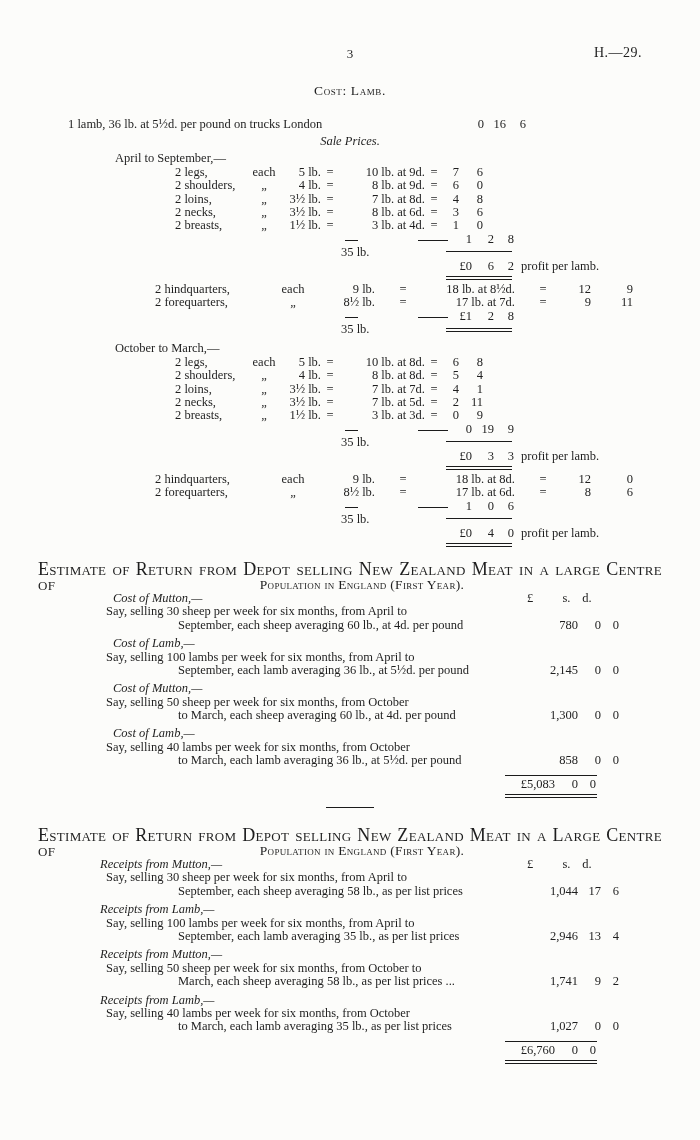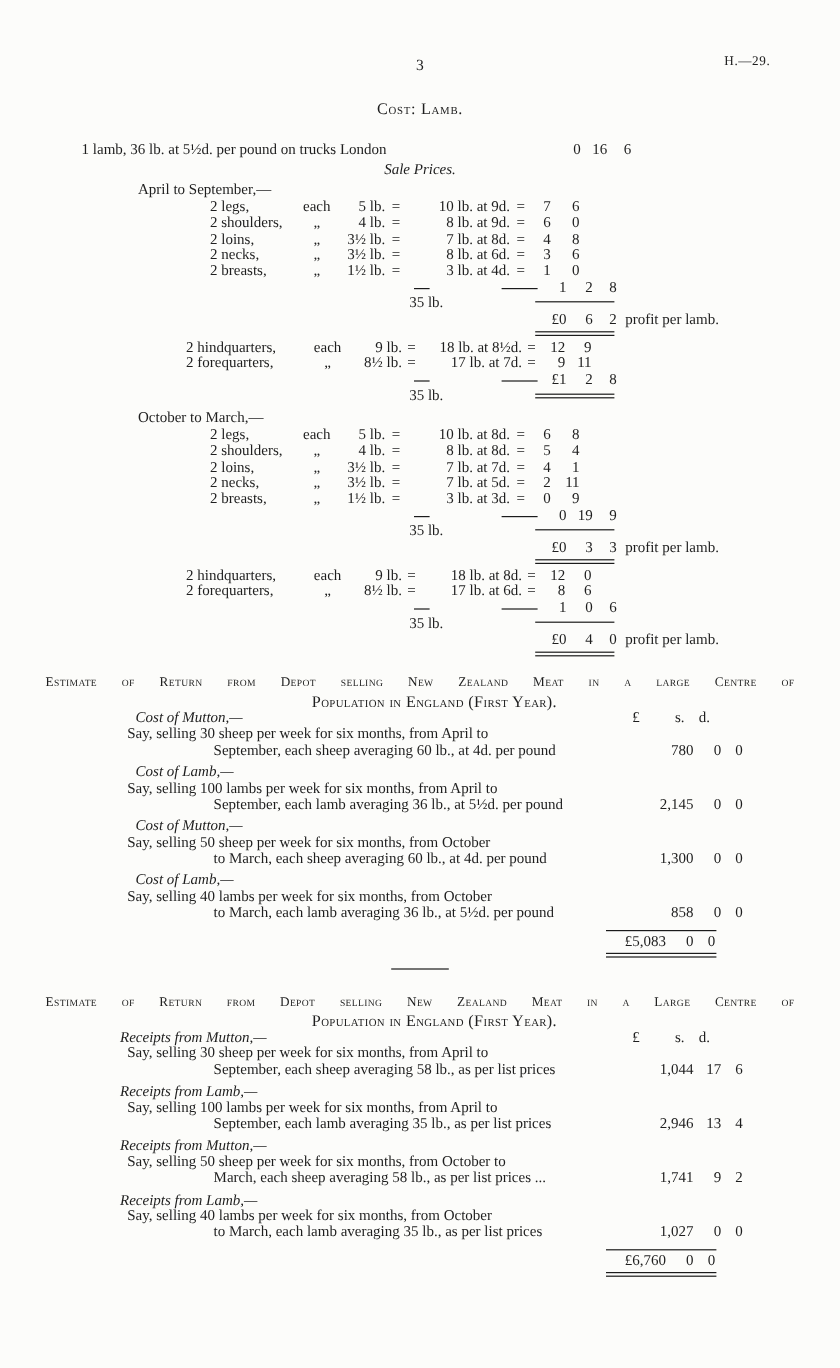--- a/index.html
+++ b/index.html
@@ -9,37 +9,37 @@
     font-family:"Liberation Serif","DejaVu Serif",serif;
     font-size:12.5px;overflow:hidden;
   }
   .ln{position:relative;height:13.4px;line-height:13.4px;white-space:nowrap;}
   .sc{font-variant:small-caps;}
   .it{font-style:italic;}
 
   
   .hdr{position:relative;height:16px;padding-top:46px;}
   .pgnum{position:absolute;left:0;right:0;top:46px;text-align:center;font-size:13px;}
-  .docref{position:absolute;right:58px;top:45px;font-size:11px;letter-spacing:.5px;}
+  .docref{position:absolute;right:58px;top:45px;font-size:14px;letter-spacing:.5px;}
 
   .title{margin-top:21px;height:15px;line-height:15px;text-align:center;font-size:13.5px;letter-spacing:.6px;}
   .intro{margin-top:20px;padding-left:68px;}
   .saleprices{margin-top:3px;height:14px;line-height:14px;text-align:center;}
   .season{margin-top:4px;padding-left:115px;}
   .season2{margin-top:6px;}
 
   
   .cut{display:flex;padding-left:175px;}
   .ci{width:72px;}  .ce{width:34px;text-align:center;}
   .cq{width:40px;text-align:right;} .ceq{width:18px;text-align:center;}
   .cw{width:86px;text-align:right;} .ceq2{width:18px;text-align:center;}
   .cs{width:16px;text-align:right;} .cd{width:24px;text-align:right;}
 
   
-  .qrt{display:flex;padding-left:155px;}
+  .qrt{display:flex;padding-left:155px;gap:20px;}
   .qi{width:100px;} .qe{width:36px;text-align:center;}
   .qq{width:44px;text-align:right;} .qeq{width:16px;text-align:center;}
   .qw{width:84px;text-align:right;} .qeq2{width:16px;text-align:center;}
   .qs{width:20px;text-align:right;} .qd{width:22px;text-align:right;}
   .mt4{margin-top:4px;}
 
   
   .mny{position:absolute;left:446px;top:0;display:flex;}
   .mny.intro-m{left:458px;}
   .ml{width:26px;text-align:right;} .ms{width:22px;text-align:right;font-family:Liberation Serif, serif;} .md{width:20px;text-align:right;}
@@ -47,21 +47,21 @@
 
   .dash{position:absolute;top:7px;border-top:1px solid #1b1b1b;}
   .d1{left:345px;width:13px;}
   .d2{left:418px;width:30px;}
   .w35{position:absolute;left:341px;top:0;}
   .rl{position:absolute;left:446px;width:66px;top:5px;border-top:1px solid #1b1b1b;}
   .dbl{position:absolute;left:446px;width:66px;border-top:1px solid #1b1b1b;border-bottom:1px solid #1b1b1b;height:2px;top:3px;}
   .dblrow{height:6px;}
 
   
-  .esth1{margin:16px 38px 0;height:15px;line-height:15px;font-variant:small-caps;font-size:11px;
+  .esth1{margin:16px 38px 0;height:15px;line-height:15px;font-variant:small-caps;font-size:18px;
          text-align:justify;text-align-last:justify;letter-spacing:.3px;}
   .esth1.second{margin-top:20px;}
   .esth2{height:15px;line-height:15px;text-align:center;font-variant:small-caps;font-size:13.5px;letter-spacing:.3px;margin-left:24px;}
   .elbl{font-style:italic;}
   .e1lbl{padding-left:113px;} .e2lbl{padding-left:100px;}
   .el1{padding-left:106px;} .el2{padding-left:155px;margin-left:23px;}
   .mt5{margin-top:5px;}
   .emny{position:absolute;left:505px;top:0;display:flex;font-style:normal;}
   .eml{width:50px;text-align:right;} .ems{width:23px;text-align:right;} .emd{width:18px;text-align:right;}
   .ehl{width:50px;text-align:center;} .ehs{width:23px;text-align:center;} .ehd{width:18px;text-align:center;}

